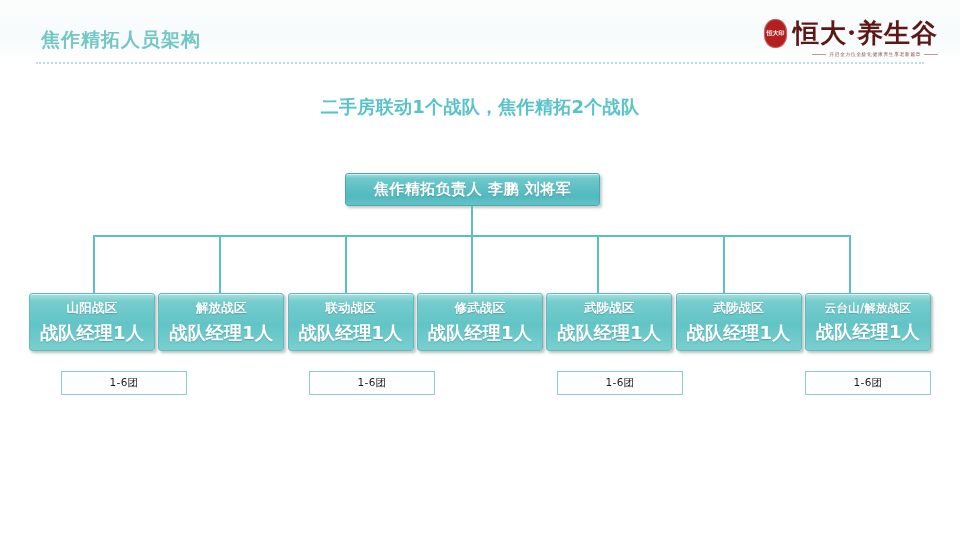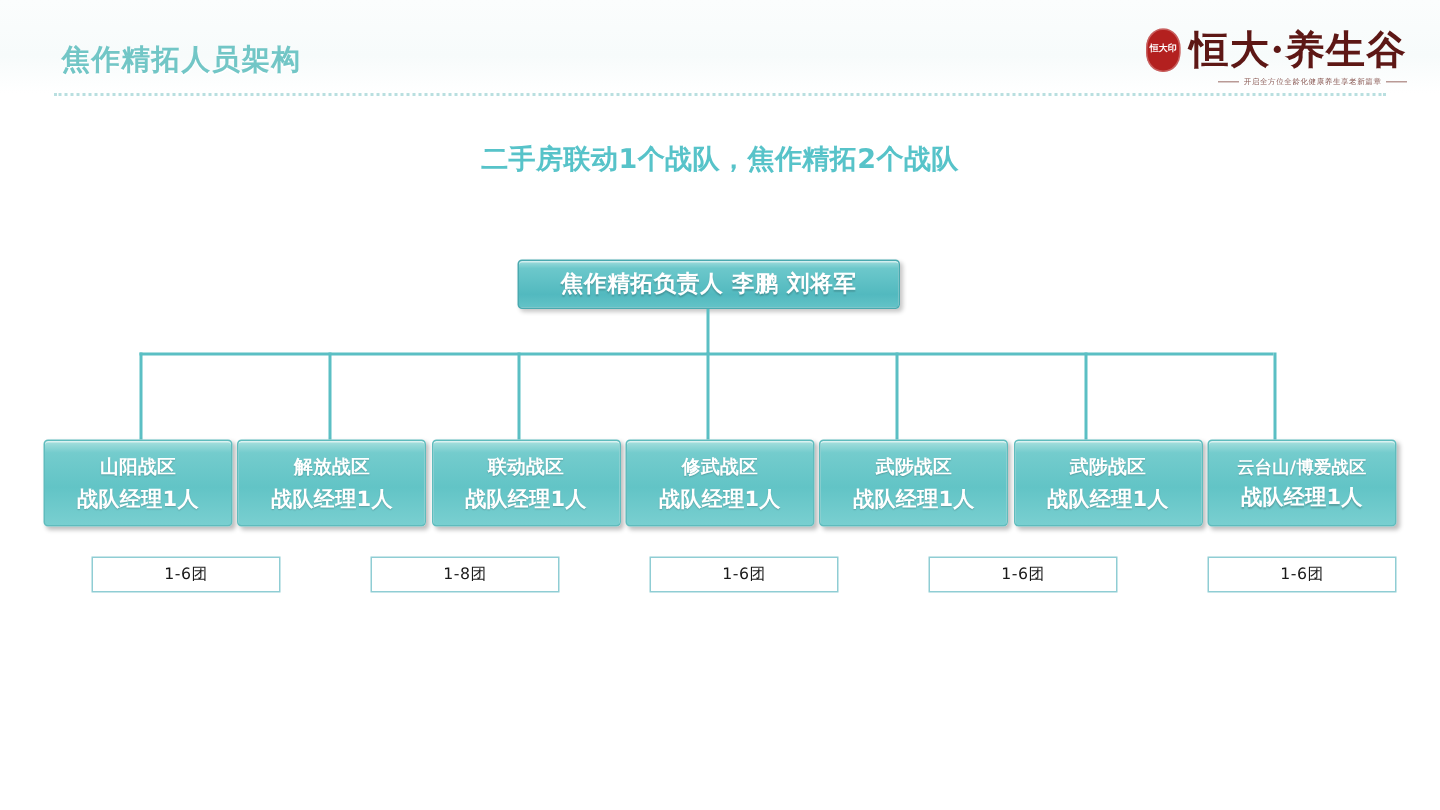--- a/index.html
+++ b/index.html
@@ -205,21 +205,21 @@
     align-items: center;
     justify-content: center;
     gap: 4px;
     color: #ffffff;
     font-size: 12.5px;
     font-weight: bold;
     letter-spacing: 0.2px;
     white-space: nowrap;
     text-shadow: 0 1px 1px rgba(0,0,0,0.2);
   }
-  .dept .l2 { font-size: 14px; }
+  .dept .l2 { font-size: 18px; }
   .dept.wide-label .l1 { font-size: 11.5px; }
 
   
   .team-row {
     position: absolute;
     left: 29px;
     top: 371px;
     width: 902px;
     height: 24px;
     display: flex;
@@ -301,27 +301,26 @@
       </div>
       <div class="dept">
         <span class="l1">武陟战区</span>
         <span class="l2">战队经理1人</span>
       </div>
       <div class="dept">
         <span class="l1">武陟战区</span>
         <span class="l2">战队经理1人</span>
       </div>
       <div class="dept wide-label">
-        <span class="l1">云台山/博爱战区</span>
+        <span class="l1">云台山/解放战区</span>
         <span class="l2">战队经理1人</span>
       </div>
     </div>
 
     <div class="team-row">
       <div class="team">1-6团</div>
-      <div class="team">1-8团</div>
       <div class="team">1-6团</div>
       <div class="team">1-6团</div>
       <div class="team">1-6团</div>
     </div>
 
   </div>
 </div>
 
 </body></html>

